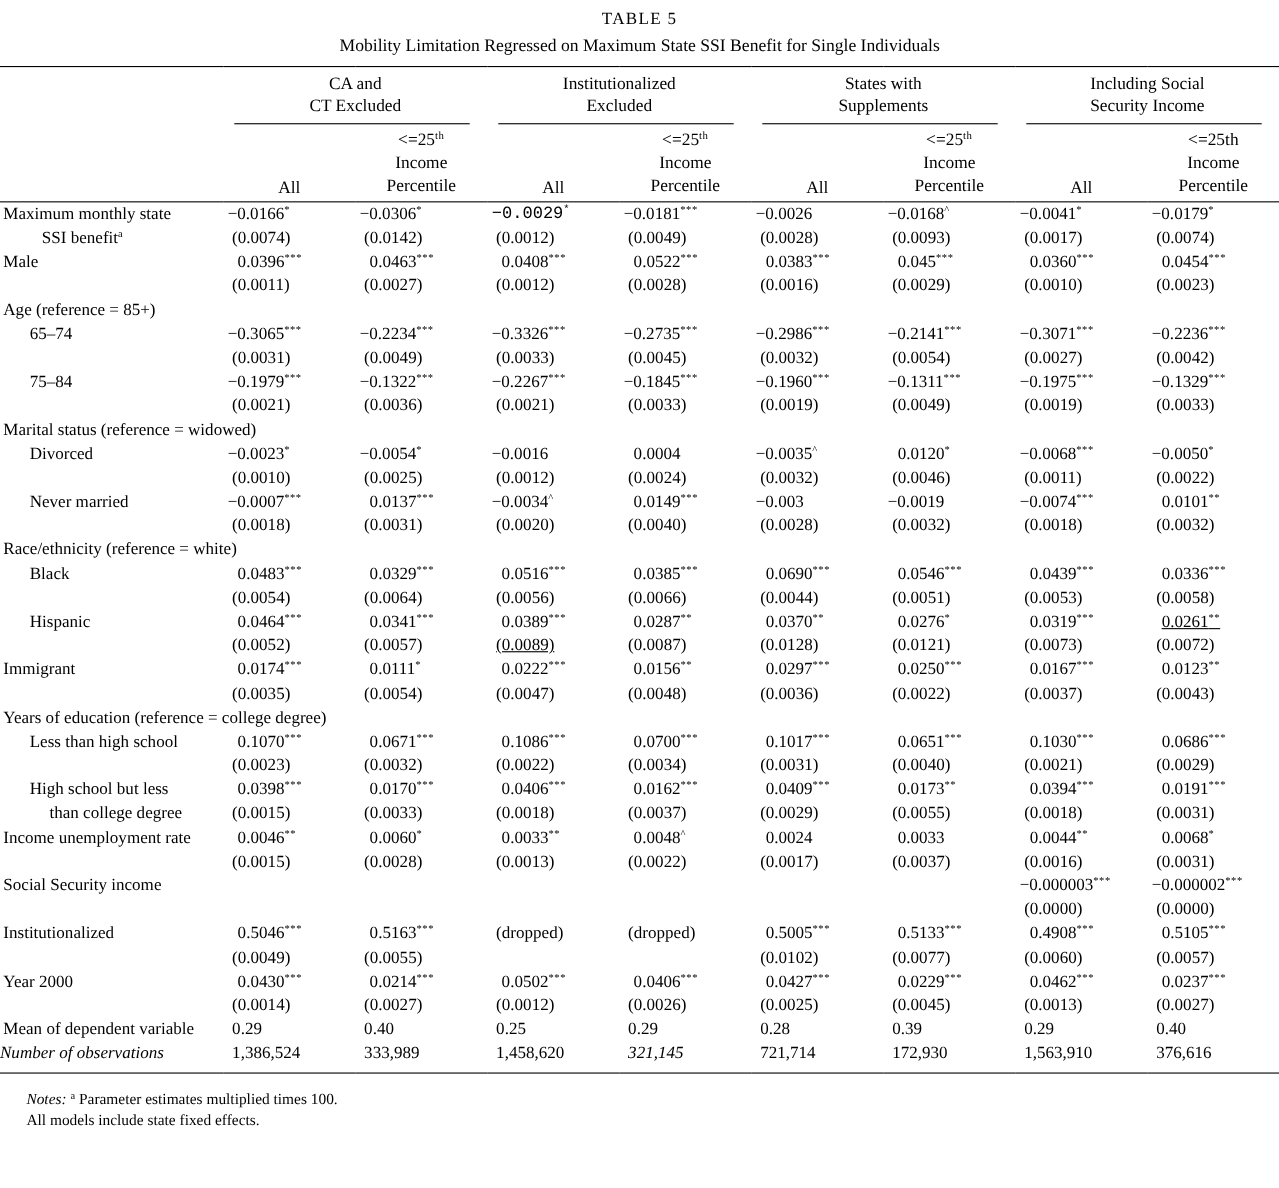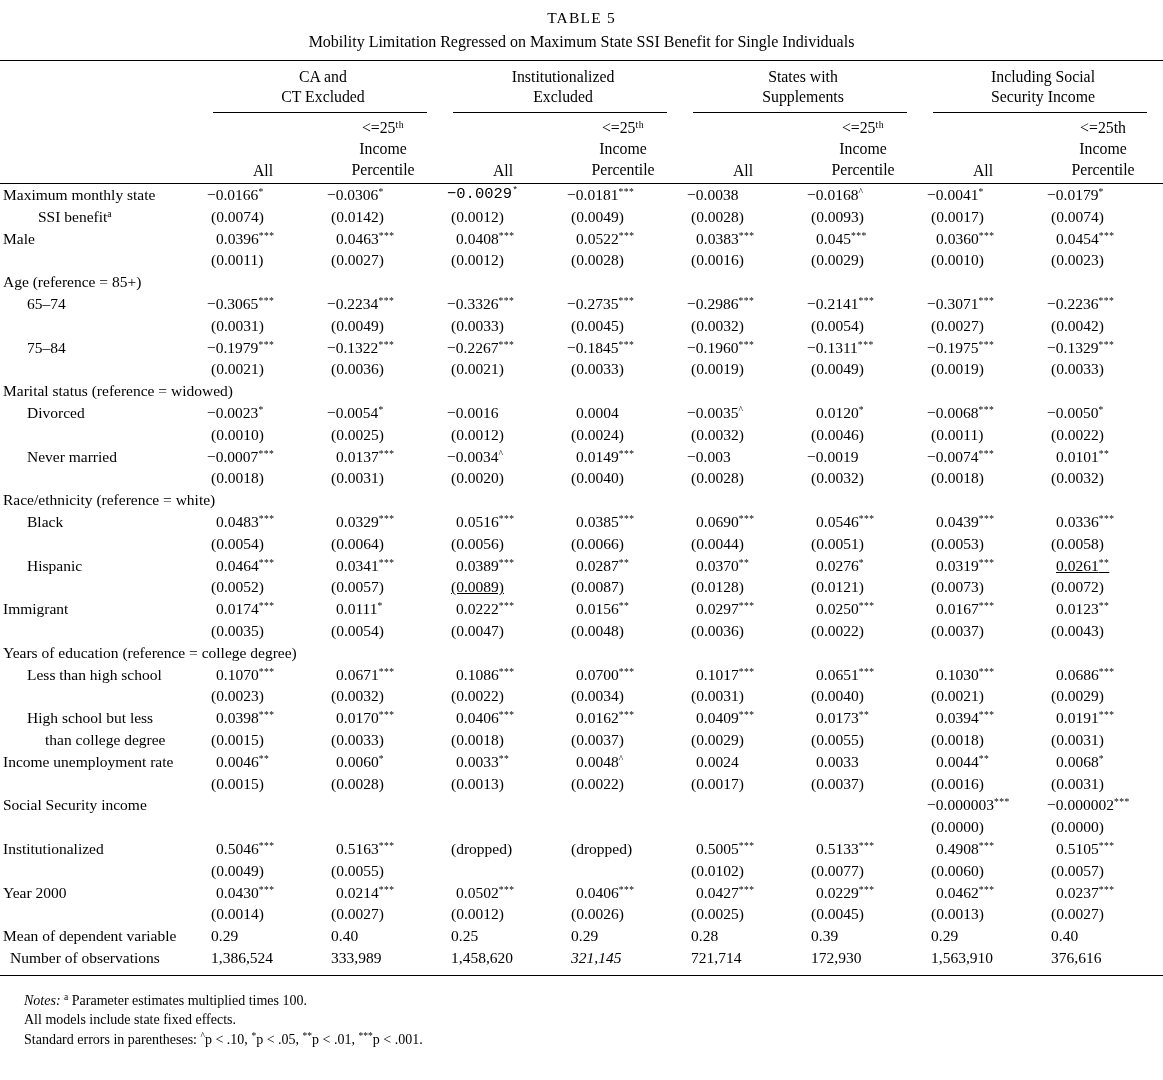--- a/index.html
+++ b/index.html
@@ -67,21 +67,21 @@
           <td class="pcth">&lt;=25th<br>Income<br>Percentile</td>
         </tr>
       </thead>
     <tbody>
         <tr>
           <td style="padding-left: 3px;">Maximum monthly state</td>
           <td style="padding-left: 4px;">−0.0166<sup class="sig">*</sup></td>
           <td style="padding-left: 4px;">−0.0306<sup class="sig">*</sup></td>
           <td style="padding-left: 4px; font-family: Liberation Mono, monospace;">−0.0029<sup class="sig">*</sup></td>
           <td style="padding-left: 4px;">−0.0181<sup class="sig">***</sup></td>
-          <td style="padding-left: 4px;">−0.0038</td>
+          <td style="padding-left: 4px;">−0.0026</td>
           <td style="padding-left: 4px;">−0.0168<sup class="sig">^</sup></td>
           <td style="padding-left: 4px;">−0.0041<sup class="sig">*</sup></td>
           <td style="padding-left: 4px;">−0.0179<sup class="sig">*</sup></td>
         </tr>
         <tr>
           <td style="padding-left: 38px;">SSI benefit<sup class="lsup">a</sup></td>
           <td style="padding-left: 8px;">(0.0074)</td>
           <td style="padding-left: 8px;">(0.0142)</td>
           <td style="padding-left: 8px;">(0.0012)</td>
           <td style="padding-left: 8px;">(0.0049)</td>
@@ -415,30 +415,29 @@
           <td style="padding-left: 8px;">0.29</td>
           <td style="padding-left: 8px;">0.40</td>
           <td style="padding-left: 8px;">0.25</td>
           <td style="padding-left: 8px;">0.29</td>
           <td style="padding-left: 8px;">0.28</td>
           <td style="padding-left: 8px;">0.39</td>
           <td style="padding-left: 8px;">0.29</td>
           <td style="padding-left: 8px;">0.40</td>
         </tr>
         <tr class="lastrow">
-          <td style="padding-left: 10px;">Number of observations</td>
+          <td style="padding-left: 0; font-style: italic;">Number of observations</td>
           <td style="padding-left: 8px;">1,386,524</td>
           <td style="padding-left: 8px;">333,989</td>
           <td style="padding-left: 8px;">1,458,620</td>
           <td style="padding-left: 8px; font-style: italic;">321,145</td>
           <td style="padding-left: 8px;">721,714</td>
           <td style="padding-left: 8px;">172,930</td>
           <td style="padding-left: 8px;">1,563,910</td>
           <td style="padding-left: 8px;">376,616</td>
         </tr>
       </tbody>
   </table>
   <div class="notes" id="notes">
       <div class="noteline"><i>Notes: </i><sup>a</sup> Parameter estimates multiplied times 100.</div>
       <div class="noteline">All models include state fixed effects.</div>
-      <div class="noteline">Standard errors in parentheses: <sup>^</sup>p &lt; .10, <sup>*</sup>p &lt; .05, <sup>**</sup>p &lt; .01, <sup>***</sup>p &lt; .001.</div>
     </div>
 </div>
 
 </body></html>

